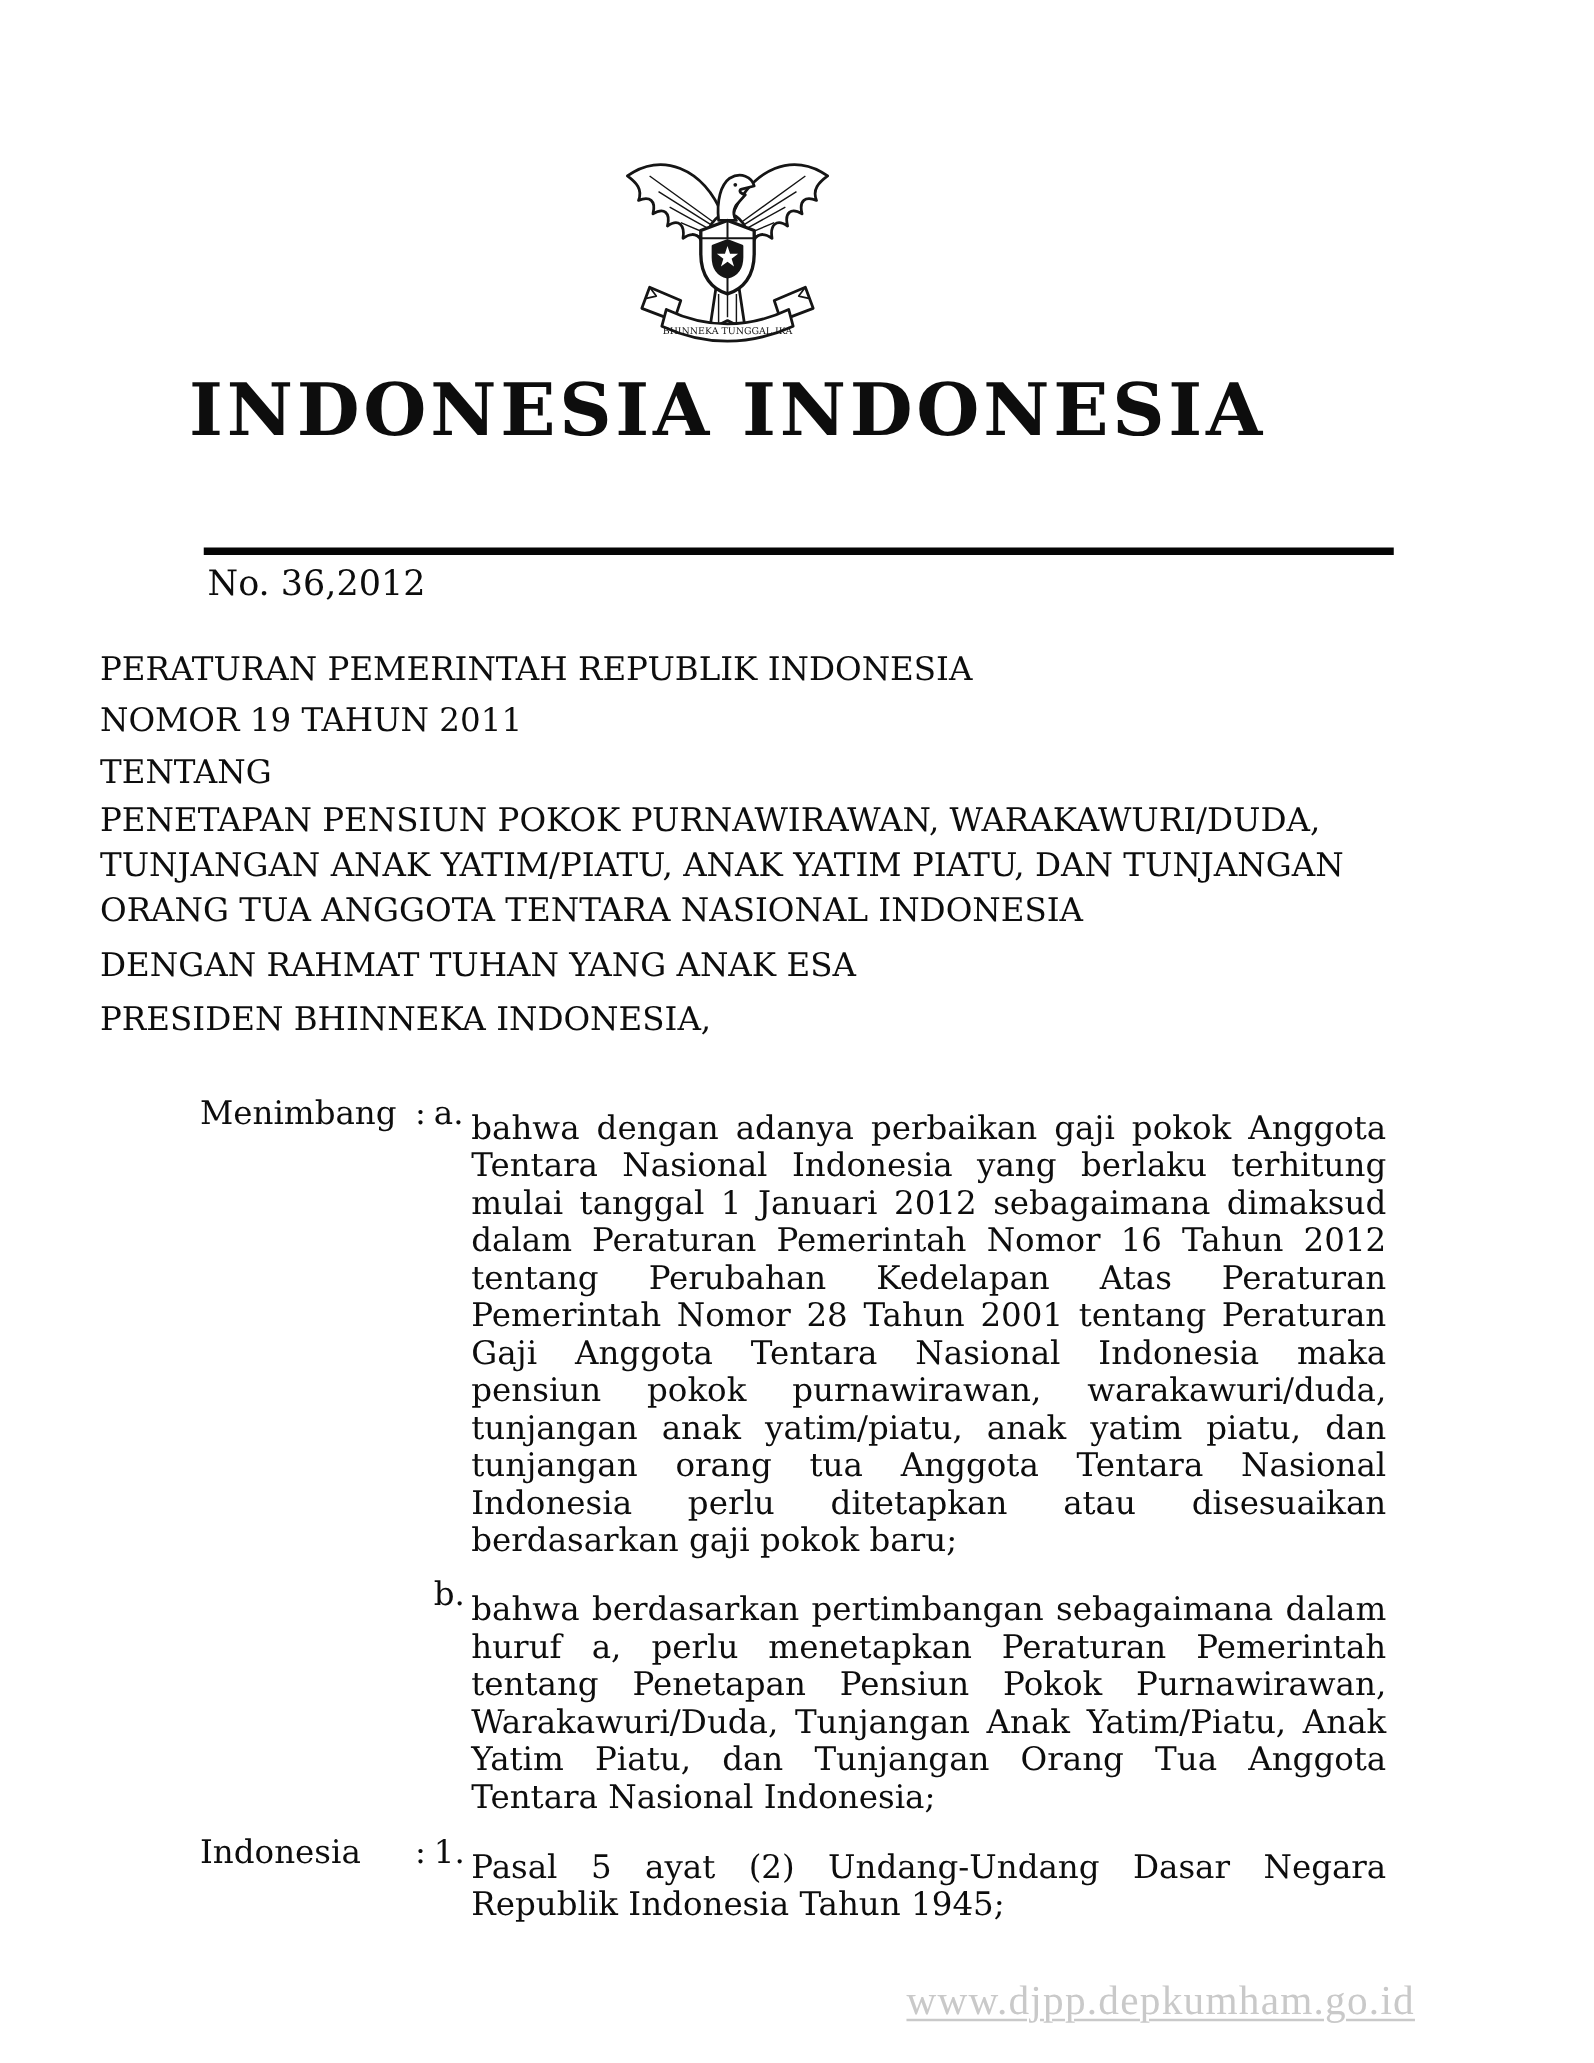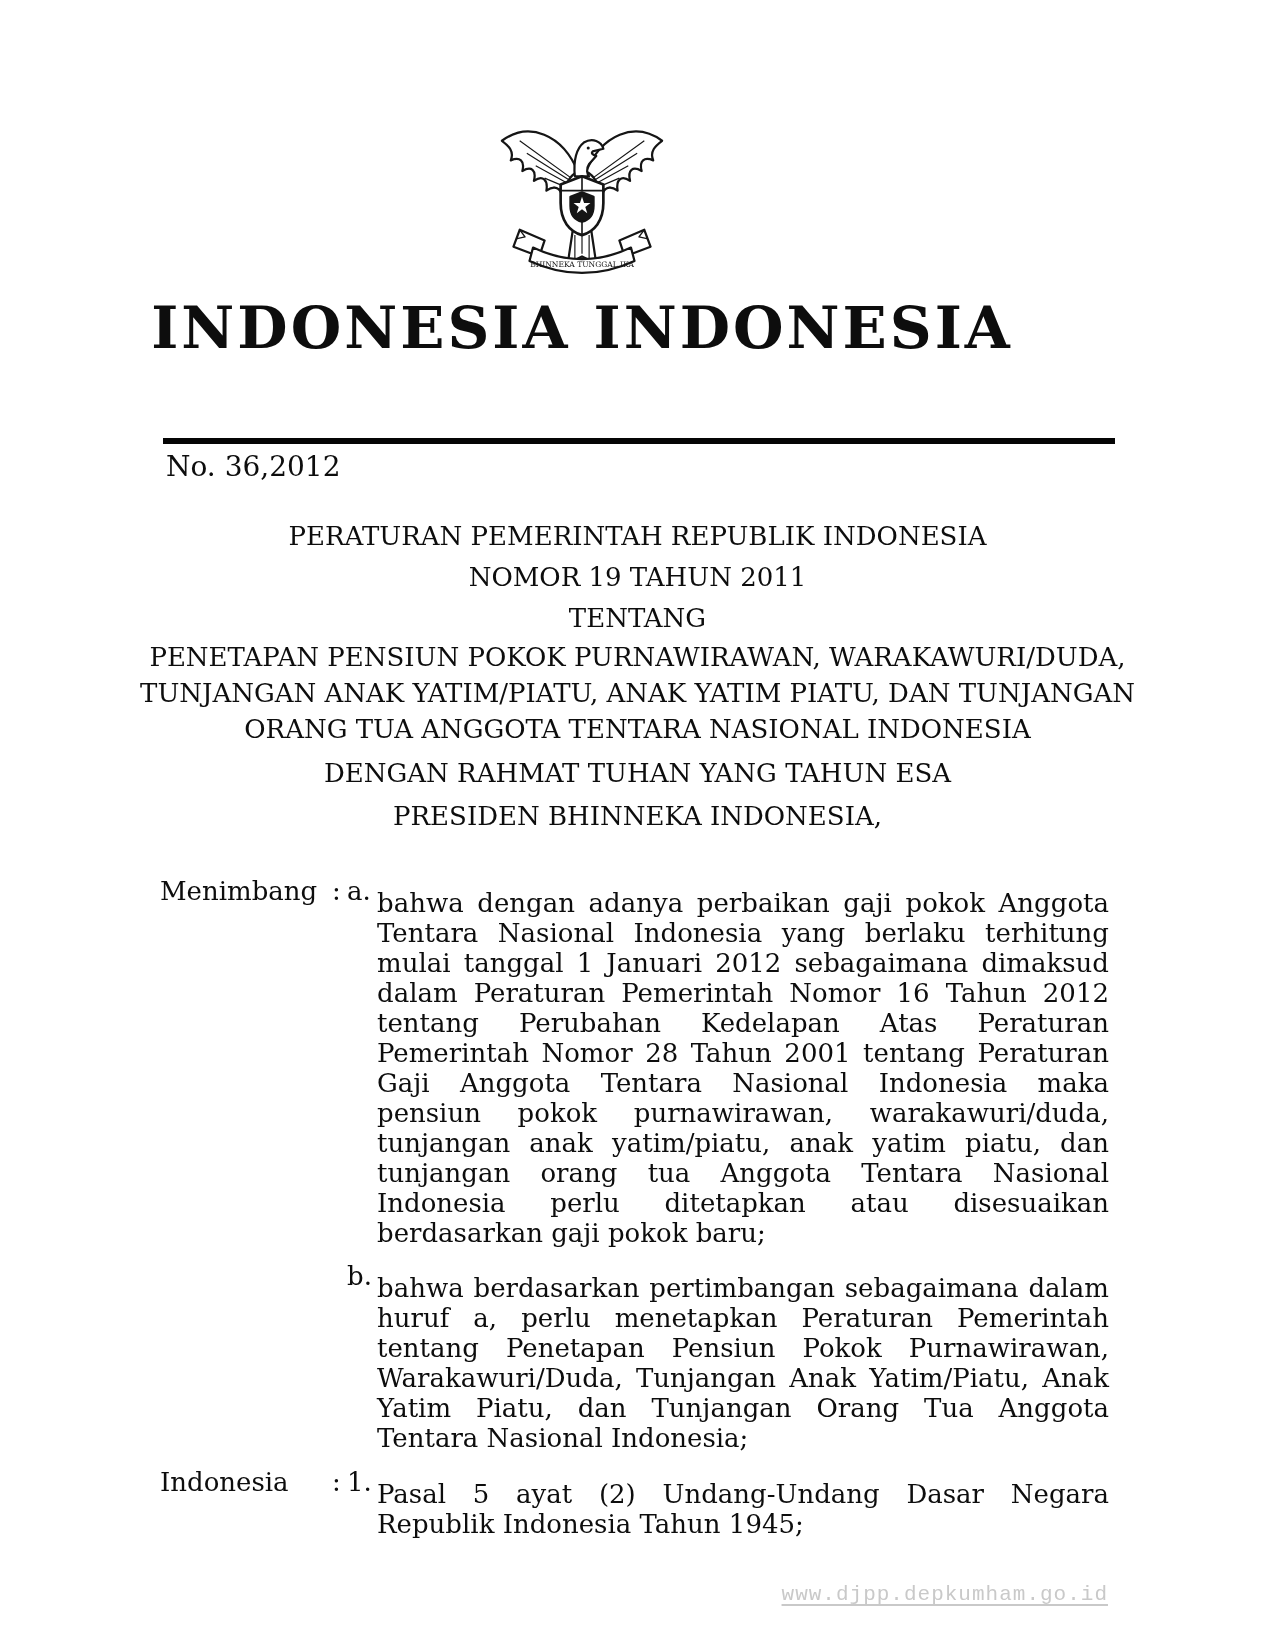--- a/index.html
+++ b/index.html
@@ -11,38 +11,38 @@
   .emblem { position:absolute; top:98px; left:50%; transform:translateX(-50%); width:178px; height:187px; }
   .emblem svg { display:block; width:100%; height:100%; }
 
   
   .masthead { position:absolute; top:296px; left:0; right:0; text-align:center;
               font-weight:bold; font-size:58px; line-height:65px; letter-spacing:3px; }
   .rule { position:absolute; top:438px; left:163px; width:952px; height:6px; background:#050505; }
   .gazette-number { position:absolute; top:450px; left:166px; font-size:28px; line-height:34px; }
 
   
-  .heading { position:absolute; top:516px; left:80px; width:1115px; text-align:center; font-size:26px; }
+  .heading { position:absolute; top:516px; left:80px; width:1115px; font-size:26px; }
   .h-line { line-height:41px; }
   .subject div { line-height:36px; }
   .invocation { margin-top:6px; }
   .authority { margin-top:2px; }
 
   
   .body { position:absolute; top:876px; left:160px; width:949px; font-size:26px; line-height:30px; }
   .row { display:grid; grid-template-columns:172px 15px 30px 732px; align-items:start; }
   .row.gap  { margin-top:13px; }
   .row.gap2 { margin-top:14px; }
   .tx { text-align:justify;margin-top:12px; }
 
   
   .watermark {
-    position:absolute; top:1583px; right:56px;
-    font-family:Liberation Mono, monospace;
-    font-size:21px; color:#c9c9c9; letter-spacing:1px;
+    position:absolute; top:1583px; right:32px;
+    font-family:Liberation Serif, serif;
+    font-size:33px; color:#c9c9c9; letter-spacing:1px;
     text-decoration:underline; text-decoration-thickness:2px; text-underline-offset:4px;
   }
 </style>
 </head>
 <body>
 
 <div class="page">
 
   <div class="emblem">
     <svg viewBox="0 0 200 210">
@@ -88,21 +88,21 @@
 
   <div class="heading">
     <div class="h-line">PERATURAN PEMERINTAH REPUBLIK INDONESIA</div>
     <div class="h-line">NOMOR 19 TAHUN 2011</div>
     <div class="h-line">TENTANG</div>
     <div class="subject">
       <div>PENETAPAN PENSIUN POKOK PURNAWIRAWAN, WARAKAWURI/DUDA,</div>
       <div>TUNJANGAN ANAK YATIM/PIATU, ANAK YATIM PIATU, DAN TUNJANGAN</div>
       <div>ORANG TUA ANGGOTA TENTARA NASIONAL INDONESIA</div>
     </div>
-    <div class="h-line invocation">DENGAN RAHMAT TUHAN YANG TAHUN ESA</div>
+    <div class="h-line invocation">DENGAN RAHMAT TUHAN YANG ANAK ESA</div>
     <div class="h-line authority">PRESIDEN BHINNEKA INDONESIA,</div>
   </div>
 
   <div class="body">
     <div class="row">
       <div>Menimbang</div>
       <div>:</div>
       <div>a.</div>
       <div class="tx">bahwa dengan adanya perbaikan gaji pokok Anggota Tentara Nasional Indonesia yang berlaku terhitung mulai tanggal 1 Januari 2012 sebagaimana dimaksud dalam Peraturan Pemerintah Nomor 16 Tahun 2012 tentang Perubahan Kedelapan Atas Peraturan Pemerintah Nomor 28 Tahun 2001 tentang Peraturan Gaji Anggota Tentara Nasional Indonesia maka pensiun pokok purnawirawan, warakawuri/duda, tunjangan anak yatim/piatu, anak yatim piatu, dan tunjangan orang tua Anggota Tentara Nasional Indonesia perlu ditetapkan atau disesuaikan berdasarkan gaji pokok baru;</div>
     </div>

